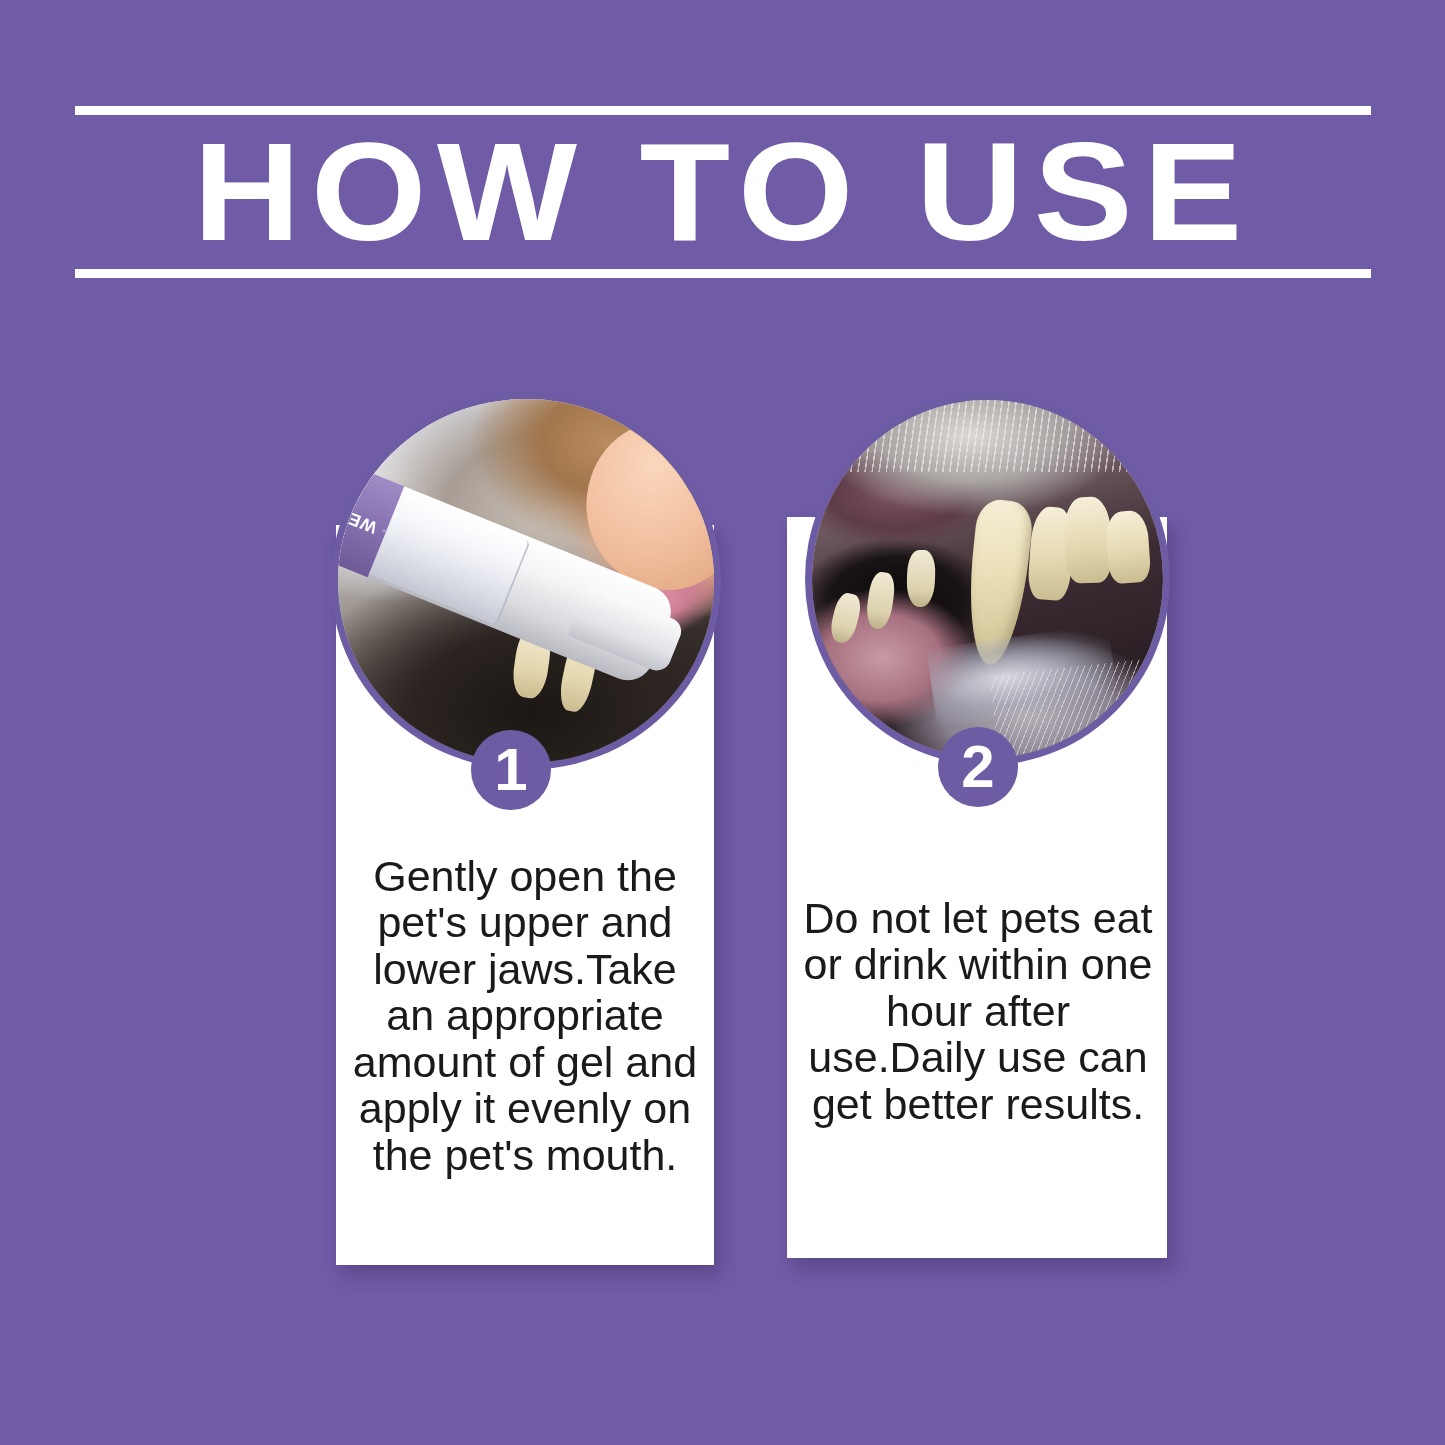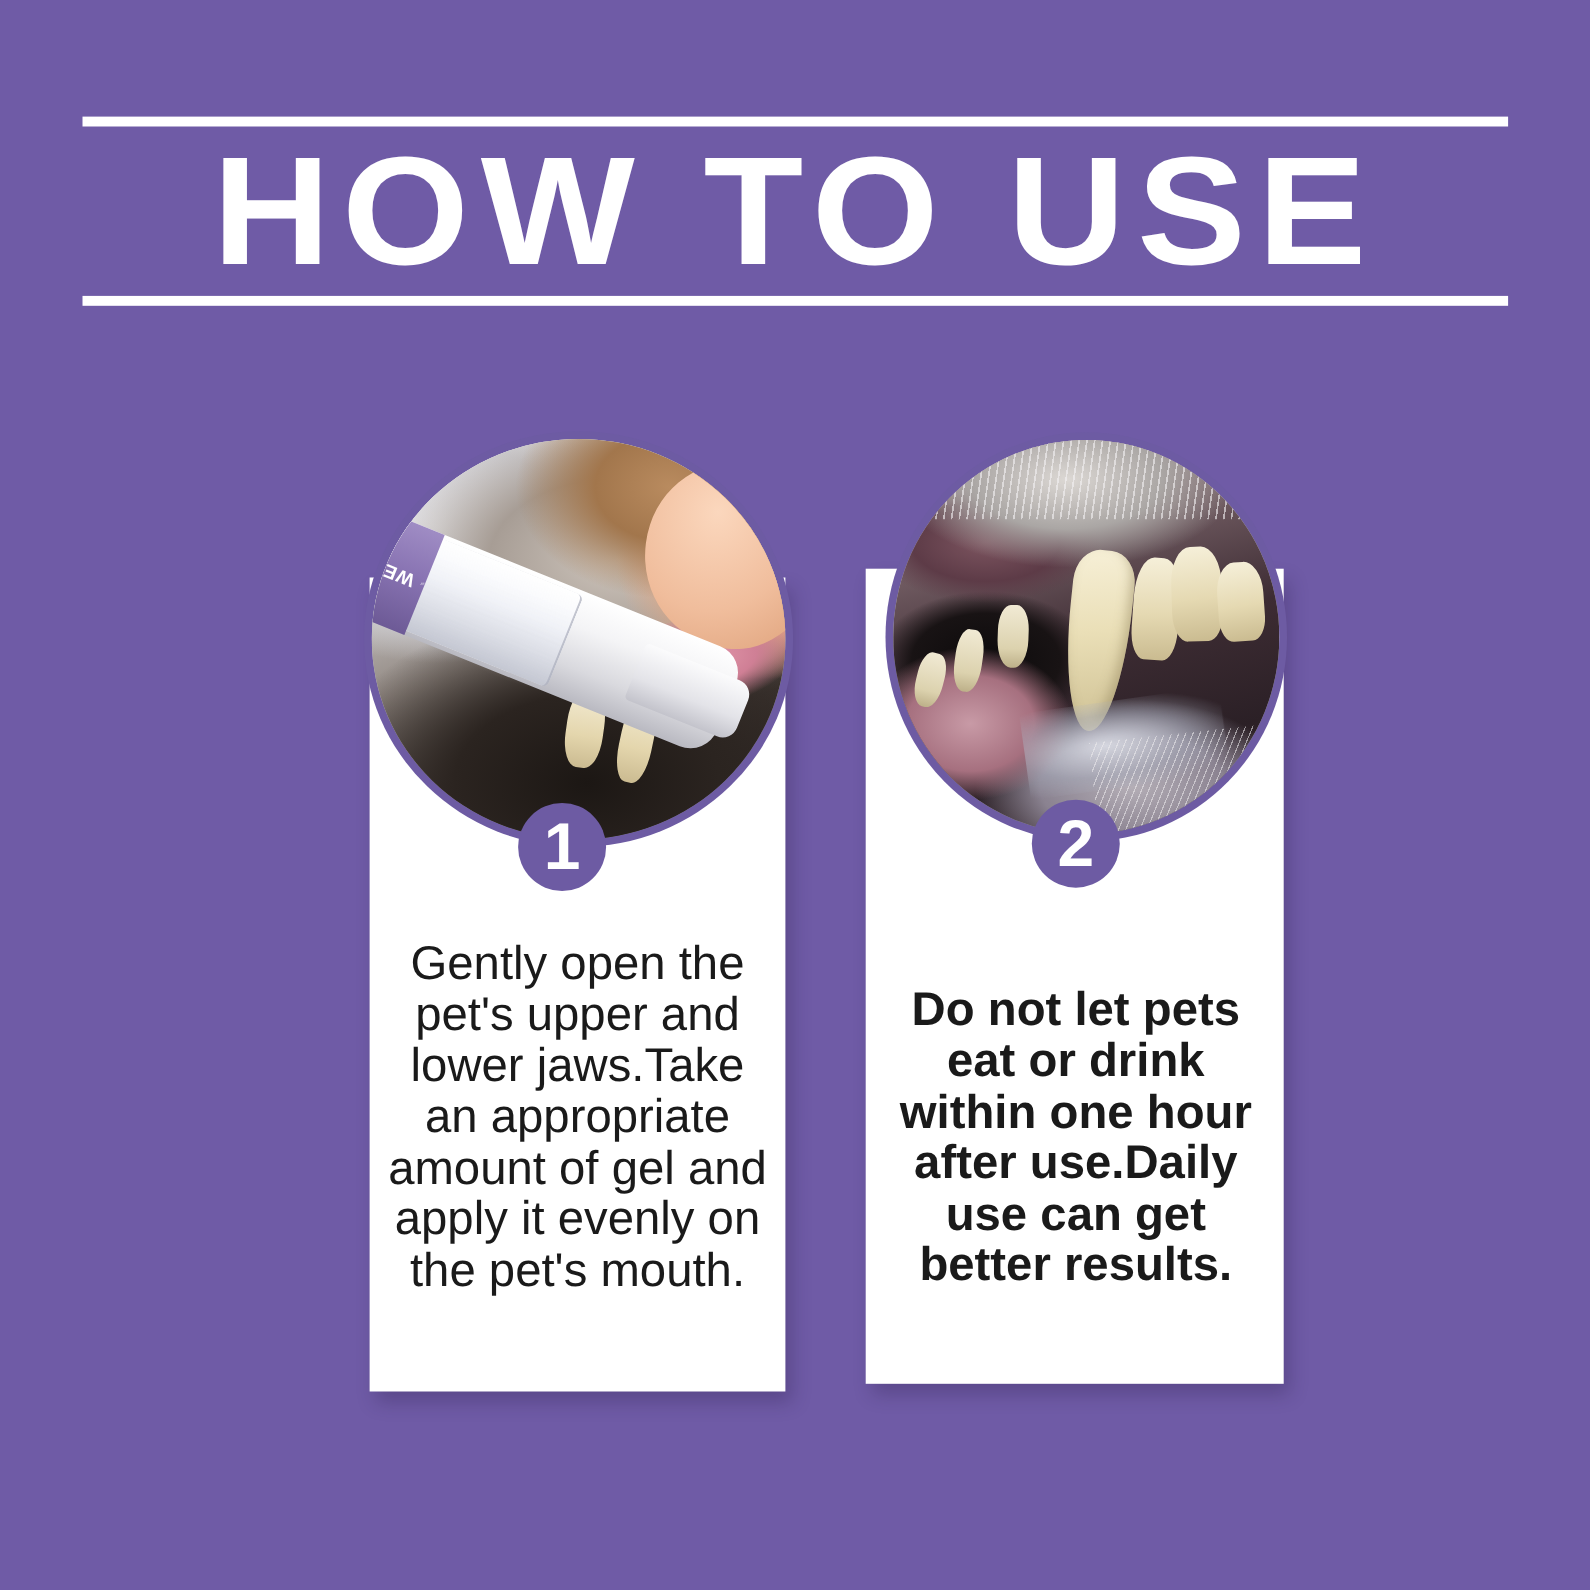--- a/index.html
+++ b/index.html
@@ -265,21 +265,21 @@
   
   .step-1 .card   { left: 336px; top: 525px;  width: 378px; height: 740px; }
   .step-1 .photo-ring { left: 331px; top: 392px; width: 390px; height: 378px; }
   .step-1 .badge  { left: 471px; top: 730px; width: 80px; height: 80px; }
   .step-1 .caption{ left: 352px; top: 853px; width: 346px; }
 
   
   .step-2 .card   { left: 787px; top: 517px;  width: 380px; height: 741px; }
   .step-2 .photo-ring { left: 805px; top: 393px; width: 365px; height: 372px; }
   .step-2 .badge  { left: 938px; top: 727px; width: 80px; height: 80px; }
-  .step-2 .caption{ left: 803px; top: 895px; width: 350px; font-weight: bold; }
+  .step-2 .caption{ left: 803px; top: 895px; width: 350px; }
 </style>
 </head>
 <body>
 
 <div class="poster">
 
   <div class="title-block">
     <div class="rule rule-top"></div>
     <div class="title-text">HOW TO USE</div>
     <div class="rule rule-bottom"></div>

